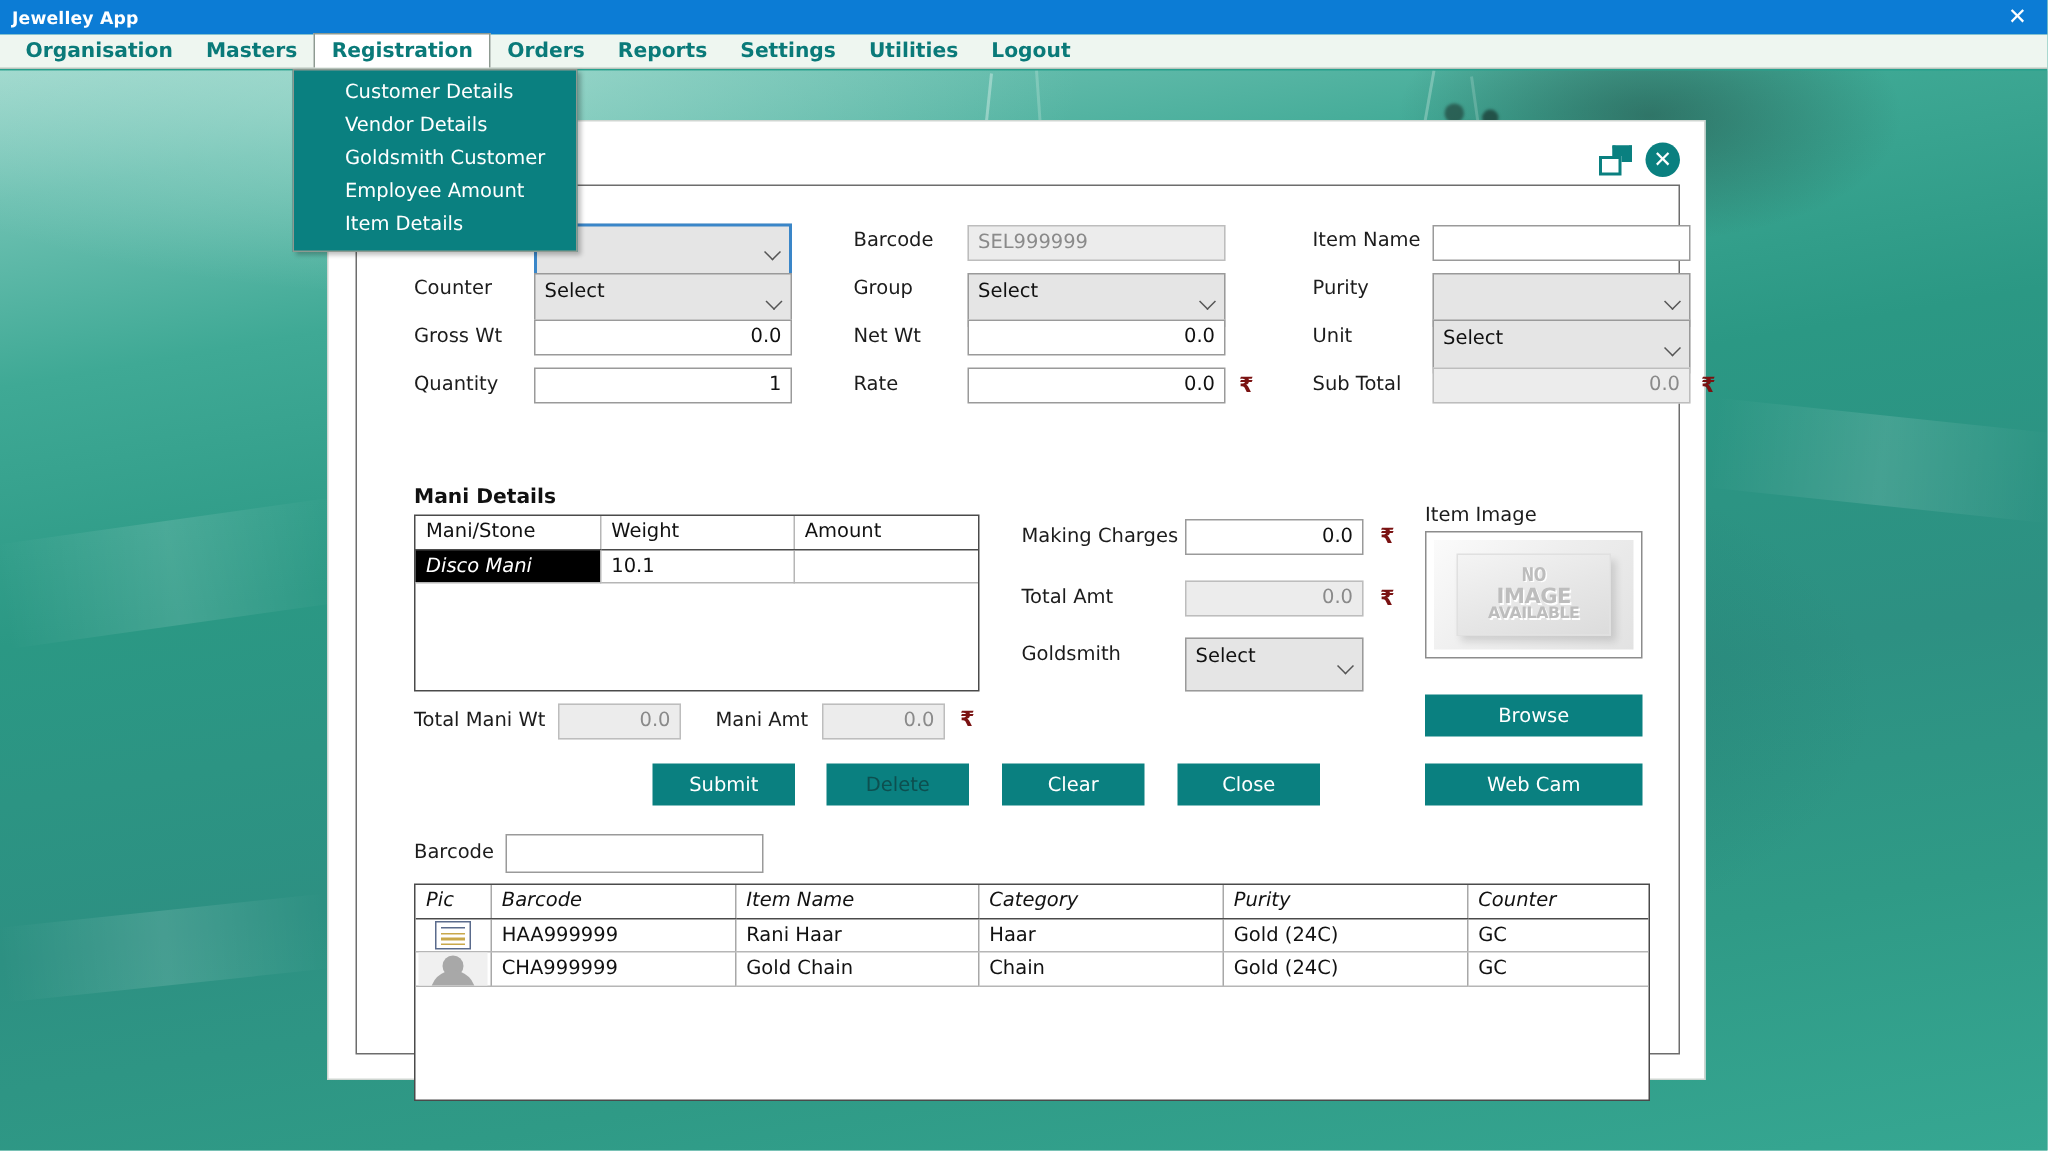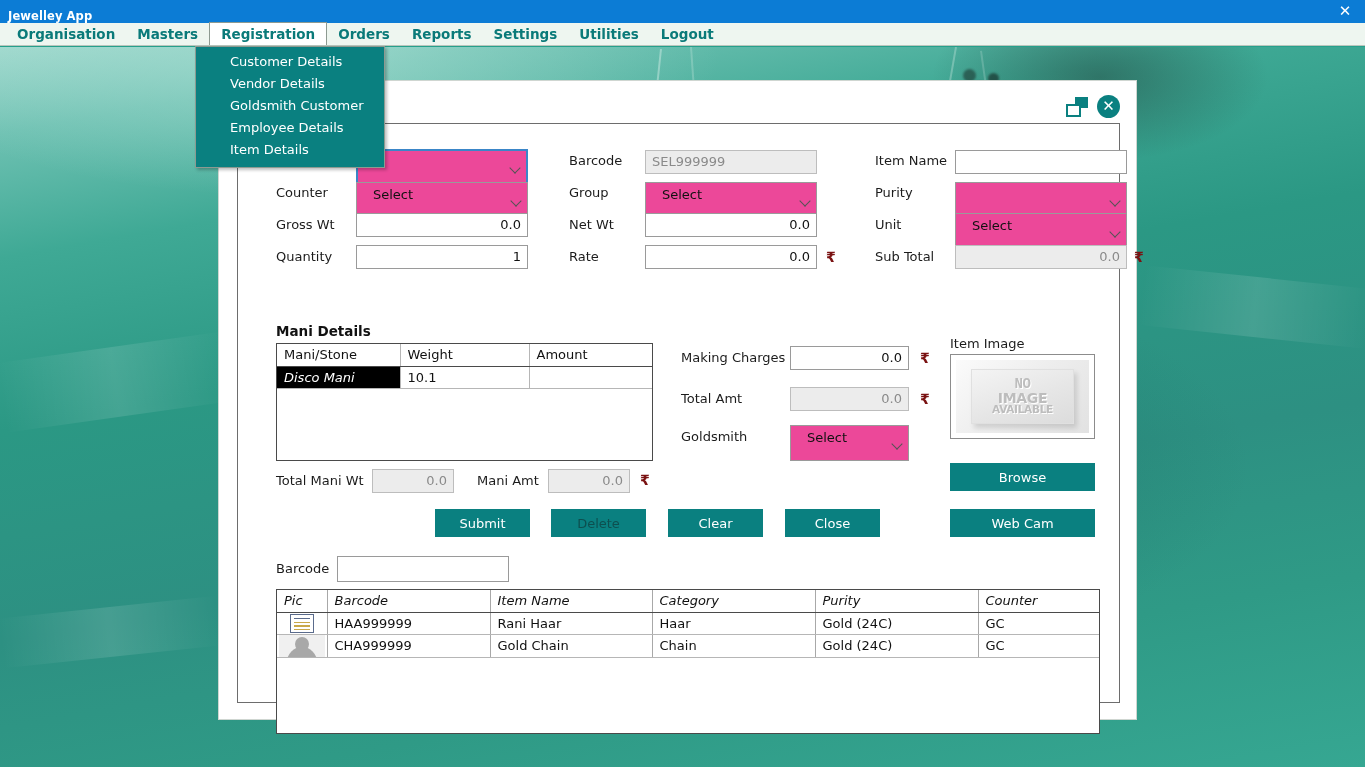--- a/index.html
+++ b/index.html
@@ -13,21 +13,21 @@
     position: relative;
     background: #26a08c;
   }
 
   
   #titlebar {
     position: absolute; left: 0; top: 0;
     width: 1365px; height: 23px;
     background: #0c7cd5;
     color: #ffffff;
-    display: flex; align-items: flex-end;
+    display: flex; align-items: center;
   }
   #titlebar .tb-title {
     font-size: 11.5px; font-weight: bold;
     padding-left: 8px; letter-spacing: .1px;
     font-family: "DejaVu Sans", sans-serif;
   }
   #titlebar .tb-close {
     position: absolute; right: 9px; top: 1px;
     width: 22px; height: 21px;
     display: flex; align-items: center; justify-content: center;
@@ -167,26 +167,26 @@
     padding: 0 6px;
     line-height: 22px;
     height: 24px;
   }
   .fld.num { text-align: right; }
   .fld.ro { background: #ececec; color: #8a8a8a; border-color: #bdbdbd; }
 
   .sel {
     position: absolute;
     border: 1px solid #9a9a9a;
-    background: #ec4899;
+    background: #e5e5e5;
     height: 36px;
     font-size: 13px; color: #111;
     font-family: "DejaVu Sans", sans-serif;
     line-height: 23px;
-    padding: 0 20px 0 16px;
+    padding: 0 20px 0 6px;
     white-space: nowrap;
     overflow: hidden;
   }
   .sel.focus { border: 2px solid #3a86c8; line-height: 21px; }
   .sel .chev {
     position: absolute; right: 6px; top: 50%;
     margin-top: -3px;
     width: 9px; height: 6px;
   }
   .sel .chev::before {
@@ -388,21 +388,21 @@
     </div>
     <div class="menu-item">
       <span>Logout</span>
     </div>
   </div>
 
 <div id="dropdown">
     <div class="dd-item">Customer Details</div>
     <div class="dd-item">Vendor Details</div>
     <div class="dd-item">Goldsmith Customer</div>
-    <div class="dd-item">Employee Details</div>
+    <div class="dd-item">Employee Amount</div>
     <div class="dd-item">Item Details</div>
   </div>
 
 <div id="backdrop">
   <div class="strand" style="left:660px; top:2px; width:2px; height:58px; transform:rotate(6deg);"></div>
   <div class="strand" style="left:690px; top:0px; width:1.5px; height:52px; transform:rotate(-4deg); opacity:.6;"></div>
   <div class="strand" style="left:955px; top:0px; width:2px; height:46px; transform:rotate(10deg); opacity:.75;"></div>
   <div class="strand" style="left:980px; top:4px; width:1.5px; height:40px; transform:rotate(-8deg); opacity:.5;"></div>
   <div class="blob" style="left:963px; top:22px; width:13px; height:13px;"></div>
   <div class="blob" style="left:988px; top:26px; width:11px; height:11px; background:rgba(20,40,35,.62);"></div>

